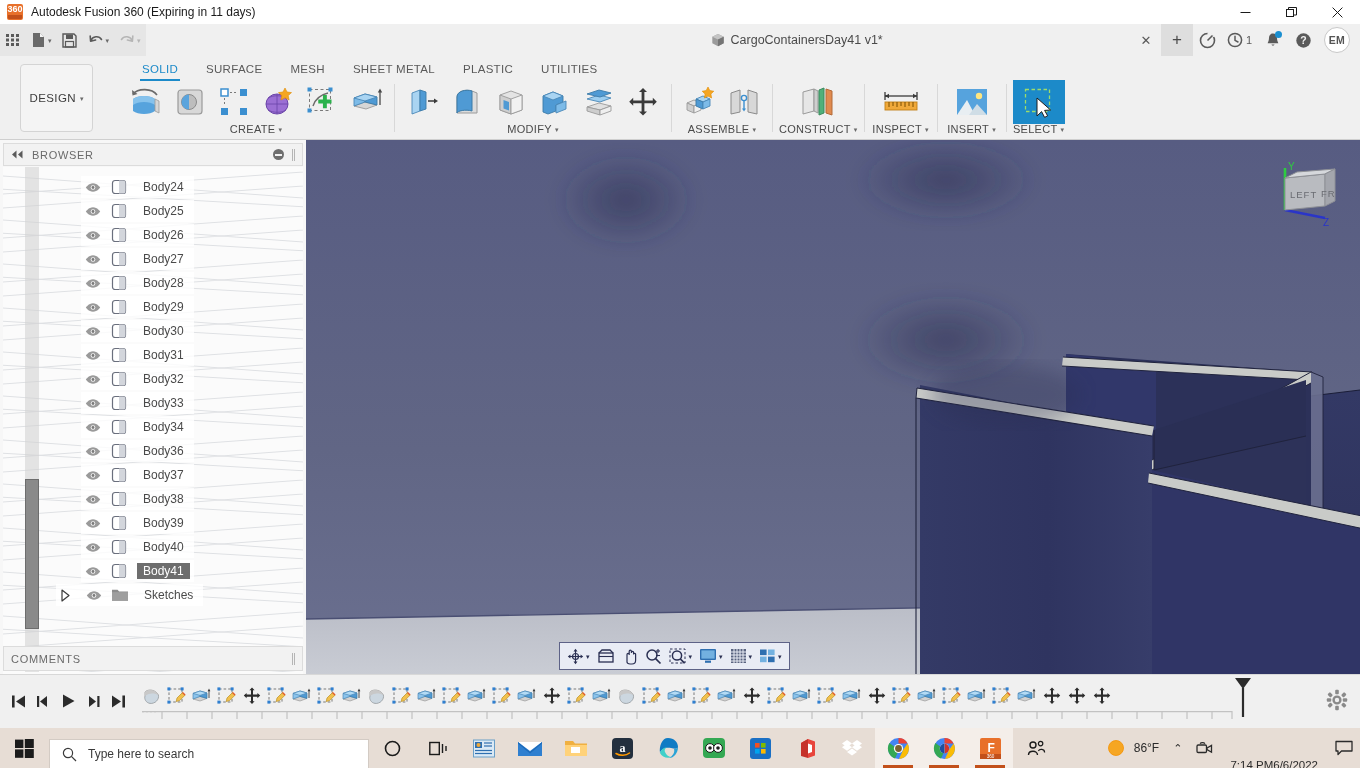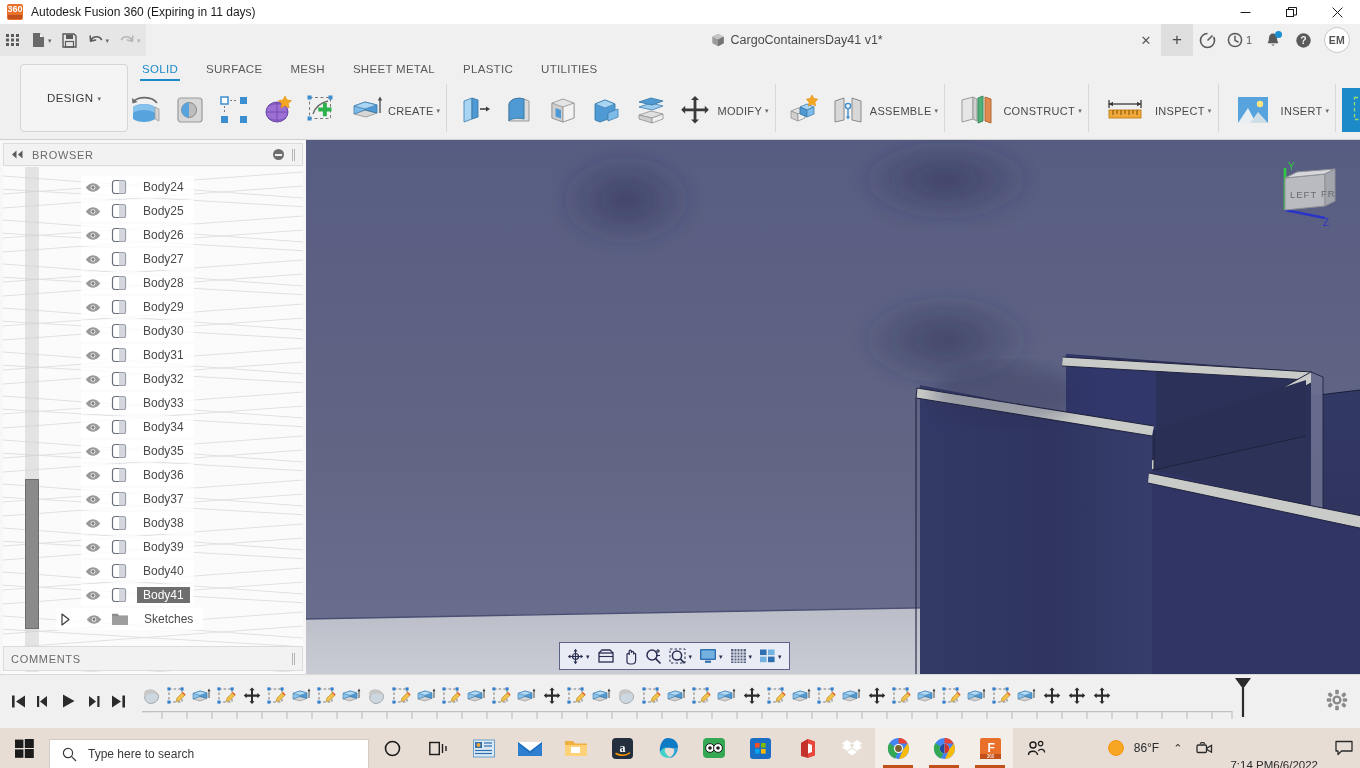--- a/index.html
+++ b/index.html
@@ -86,21 +86,21 @@
     display:flex; align-items:center; justify-content:center;
     font-size:10.5px; color:#555; letter-spacing:.3px;font-weight:bold;
   }
 
   
   .ribbon {
     position:absolute; top:56px; left:0; width:1360px; height:84px;
     background:#f0f0f0; border-bottom:1px solid #cfcfcf;
   }
   .design-box {
-    position:absolute; left:20px; top:8px; width:108px; height:68px;
+    position:absolute; left:20px; top:8px; width:73px; height:68px;
     border:1px solid #d4d4d4; border-radius:4px; background:#f4f4f4;
     display:flex; align-items:center; justify-content:center; gap:4px;
   }
   .design-box .lbl { font-size:11.5px; color:#3b3b3b; letter-spacing:.4px; }
 
   .ribtabs {
     position:absolute; left:128px; top:4px; display:flex; align-items:flex-start;
   }
   .ribtab {
     padding:3px 14px 4px 14px; font-size:11.5px; color:#5a5a5a;
@@ -109,21 +109,21 @@
   .ribtab.active { color:#1c8ac9; }
   .ribtab.active::after{
     content:""; position:absolute; left:12px; right:12px; bottom:-2px; height:2.5px;
     background:#1c8ac9;
   }
 
   .ribgroups {
     position:absolute; left:124px; top:26px; display:flex; align-items:flex-start;
     height:56px;
   }
-  .ribgroup { display:flex; flex-direction:row; align-items:center; height:56px; }
+  .ribgroup { display:flex; flex-direction:column; align-items:center; height:56px; }
   .ribgroup-icons { display:flex; align-items:center; gap:0px; height:40px; }
   .ribgroup-label {
     font-size:11px; color:#4a4a4a; letter-spacing:.3px;
     display:flex; align-items:center; gap:3px; margin-top:1px;
   }
   .ribcmd {
     width:44px; height:40px; display:flex; align-items:center; justify-content:center;
   }
   .ribsep {
     width:1px; height:48px; background:#d8d8d8; margin:0 6px; align-self:flex-start;
@@ -823,34 +823,20 @@
               <svg class="eye" viewBox="0 0 18 12">
   <path d="M9 1.2 C4 1.2 1 6 1 6 s3 4.8 8 4.8 S17 6 17 6 S14 1.2 9 1.2 Z" fill="#9a9a9a"></path>
   <circle cx="9" cy="6" r="2.6" fill="#f7f7f7"></circle>
                 <circle cx="9" cy="6" r="1.6" fill="#7a7a7a"></circle>
               </svg>
               <svg class="bodyico" viewBox="0 0 18 18">
   <rect x="2.5" y="2.5" width="13" height="13" rx="2.6" fill="#ffffff" stroke="#6a6f7d" stroke-width="1.2"></rect>
   <path d="M9 2.5 h3.9 a2.6 2.6 0 0 1 2.6 2.6 v7.8 a2.6 2.6 0 0 1 -2.6 2.6 H9 Z" fill="#d3d6dc"></path>
               </svg>
               <span class="tree-label">Body34</span>
-            </div>
-          </div>
-          <div class="tree-row">
-            <div class="chip">
-              <svg class="eye" viewBox="0 0 18 12">
-  <path d="M9 1.2 C4 1.2 1 6 1 6 s3 4.8 8 4.8 S17 6 17 6 S14 1.2 9 1.2 Z" fill="#9a9a9a"></path>
-  <circle cx="9" cy="6" r="2.6" fill="#f7f7f7"></circle>
-                <circle cx="9" cy="6" r="1.6" fill="#7a7a7a"></circle>
-              </svg>
-              <svg class="bodyico" viewBox="0 0 18 18">
-  <rect x="2.5" y="2.5" width="13" height="13" rx="2.6" fill="#ffffff" stroke="#6a6f7d" stroke-width="1.2"></rect>
-  <path d="M9 2.5 h3.9 a2.6 2.6 0 0 1 2.6 2.6 v7.8 a2.6 2.6 0 0 1 -2.6 2.6 H9 Z" fill="#d3d6dc"></path>
-              </svg>
-              <span class="tree-label">Body35</span>
             </div>
           </div>
           <div class="tree-row">
             <div class="chip">
               <svg class="eye" viewBox="0 0 18 12">
   <path d="M9 1.2 C4 1.2 1 6 1 6 s3 4.8 8 4.8 S17 6 17 6 S14 1.2 9 1.2 Z" fill="#9a9a9a"></path>
   <circle cx="9" cy="6" r="2.6" fill="#f7f7f7"></circle>
                 <circle cx="9" cy="6" r="1.6" fill="#7a7a7a"></circle>
               </svg>
               <svg class="bodyico" viewBox="0 0 18 18">

